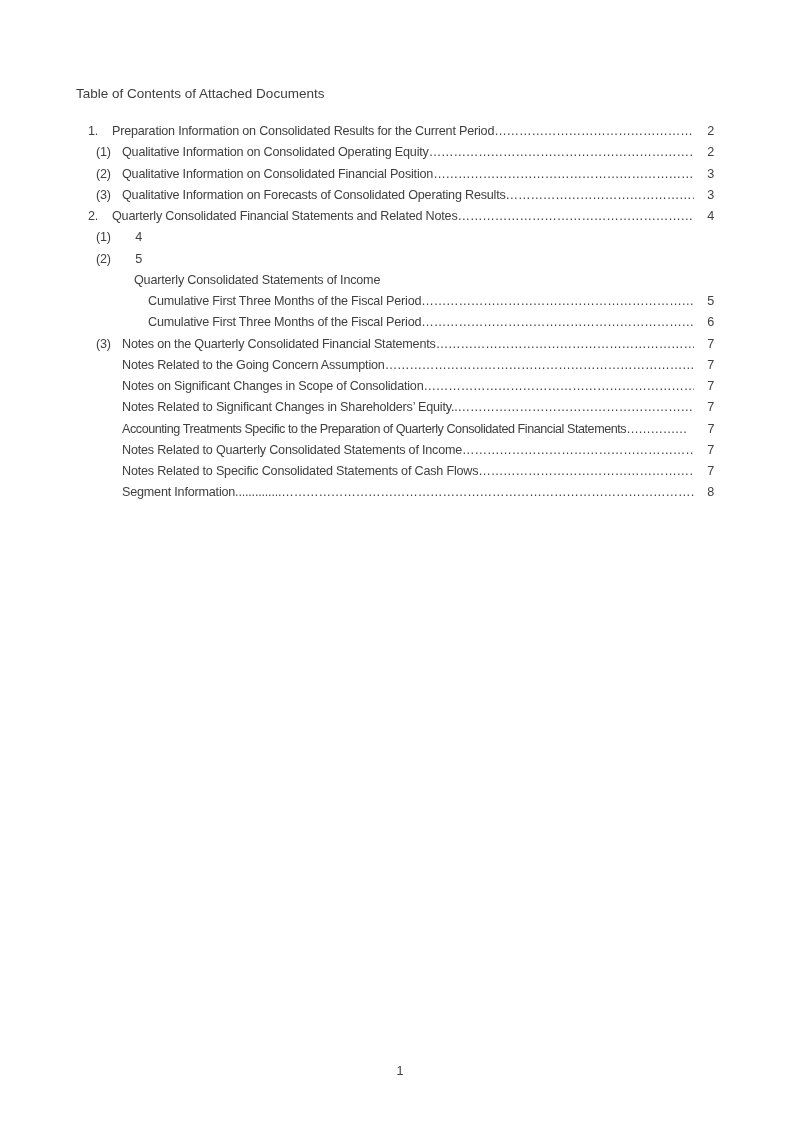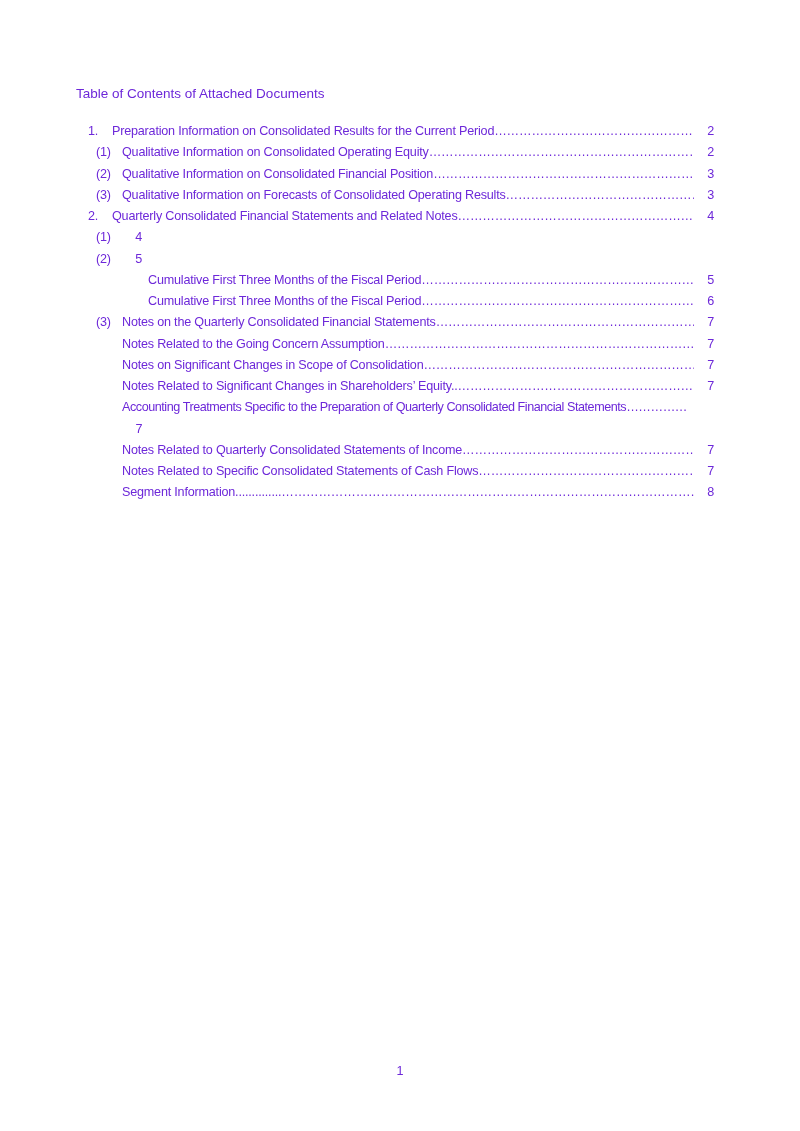--- a/index.html
+++ b/index.html
@@ -3,21 +3,21 @@
 <meta charset="utf-8">
 <style>
   * { box-sizing: border-box; }
   html, body { margin: 0; padding: 0; background: #ffffff; }
   .page {
     position: relative;
     width: 800px;
     height: 1131px;
     background: #ffffff;
     font-family: "Liberation Sans", "DejaVu Sans", sans-serif;
-    color: #6d28d9;
+    color: #404040;
     padding: 86px 86px 0 76px;
     overflow: hidden;
   }
   .title {
     font-size: 13.5px;
     font-weight: 400;
     line-height: 16px;
     margin: 0 0 19px 0;
   }
   .toc { font-size: 12.6px; letter-spacing: -0.2px; }
@@ -26,21 +26,21 @@
     align-items: baseline;
     line-height: 21.25px;
     white-space: nowrap;
   }
   .num { flex: 0 0 auto; }
   .r-l1 { padding-left: 12px; }  .r-l1 .num { width: 24px; }
   .r-l2 { padding-left: 20px; }  .r-l2 .num { width: 26px; }
   .r-sub3 { padding-left: 58px; }
   .r-sub4 { padding-left: 72px; }
   .r-note { padding-left: 46px; }
-  .tight { letter-spacing: -0.45px; flex-direction: column; }
+  .tight { letter-spacing: -0.45px; }
   .txt { flex: 1 1 auto; overflow: hidden; min-width: 0; }
   .pg { flex: 0 0 auto; width: 20px; text-align: right; }
   .footer {
     position: absolute;
     left: 0;
     width: 100%;
     top: 1064px;
     text-align: center;
     font-size: 12.6px;
   }
@@ -87,20 +87,24 @@
     <div class="toc-row r-l2">
       <span class="num">(1)</span>
       <span class="pg">4</span>
     </div>
 
     <div class="toc-row r-l2">
       <span class="num">(2)</span>
       <span class="pg">5</span>
     </div>
 
+    <div class="toc-row r-sub3">
+      <span class="txt"><span>Quarterly Consolidated Statements of Income</span><span></span></span>
+      <span class="pg"></span>
+    </div>
 
     <div class="toc-row r-sub4">
       <span class="txt"><span>Cumulative First Three Months of the Fiscal Period</span><span>…………………………………………………………………………………………………………………………</span></span>
       <span class="pg">5</span>
     </div>
 
 
     <div class="toc-row r-sub4">
       <span class="txt"><span>Cumulative First Three Months of the Fiscal Period</span><span>…………………………………………………………………………………………………………………………</span></span>
       <span class="pg">6</span>

